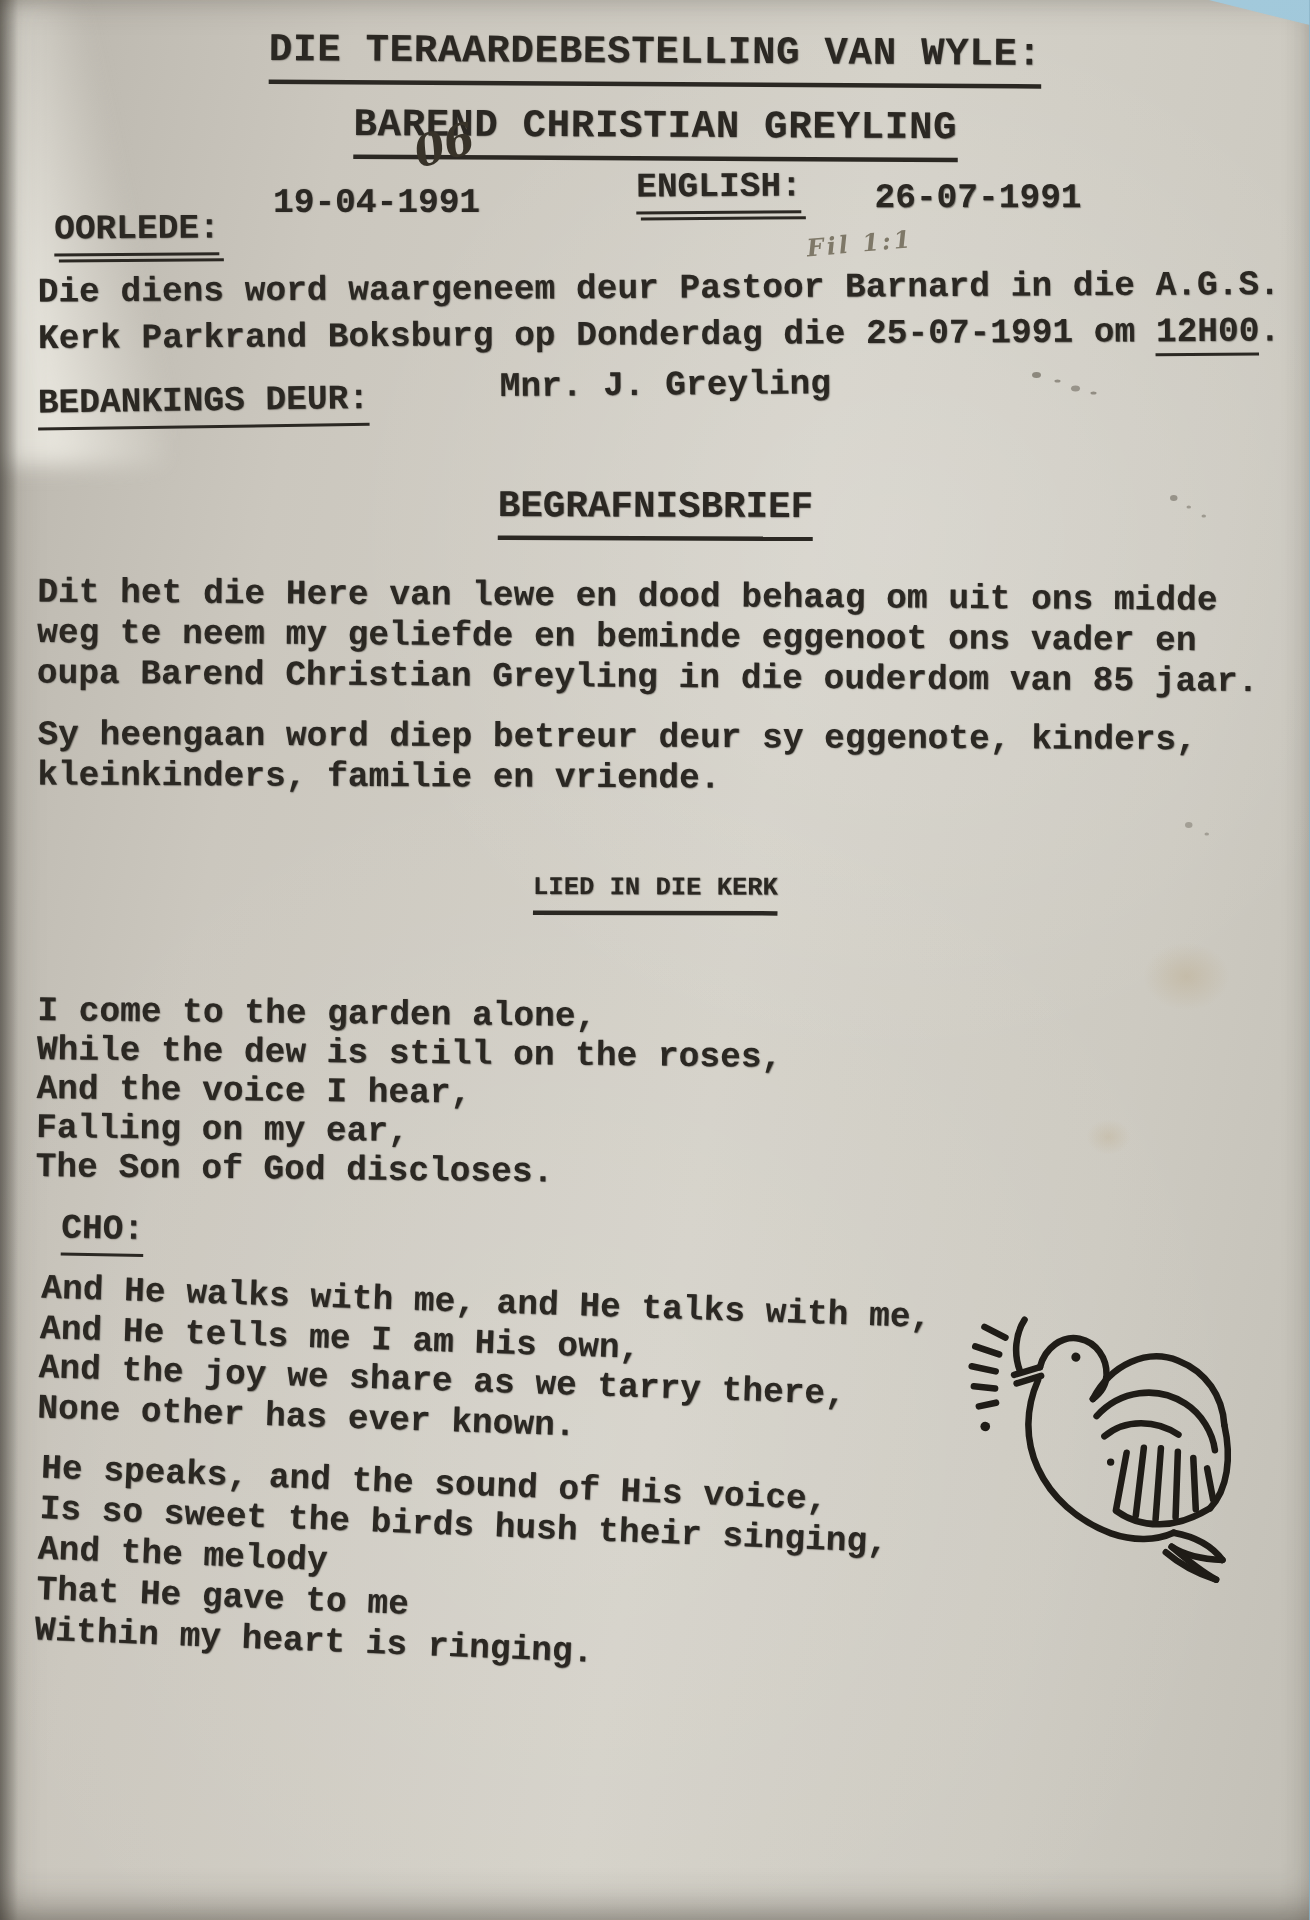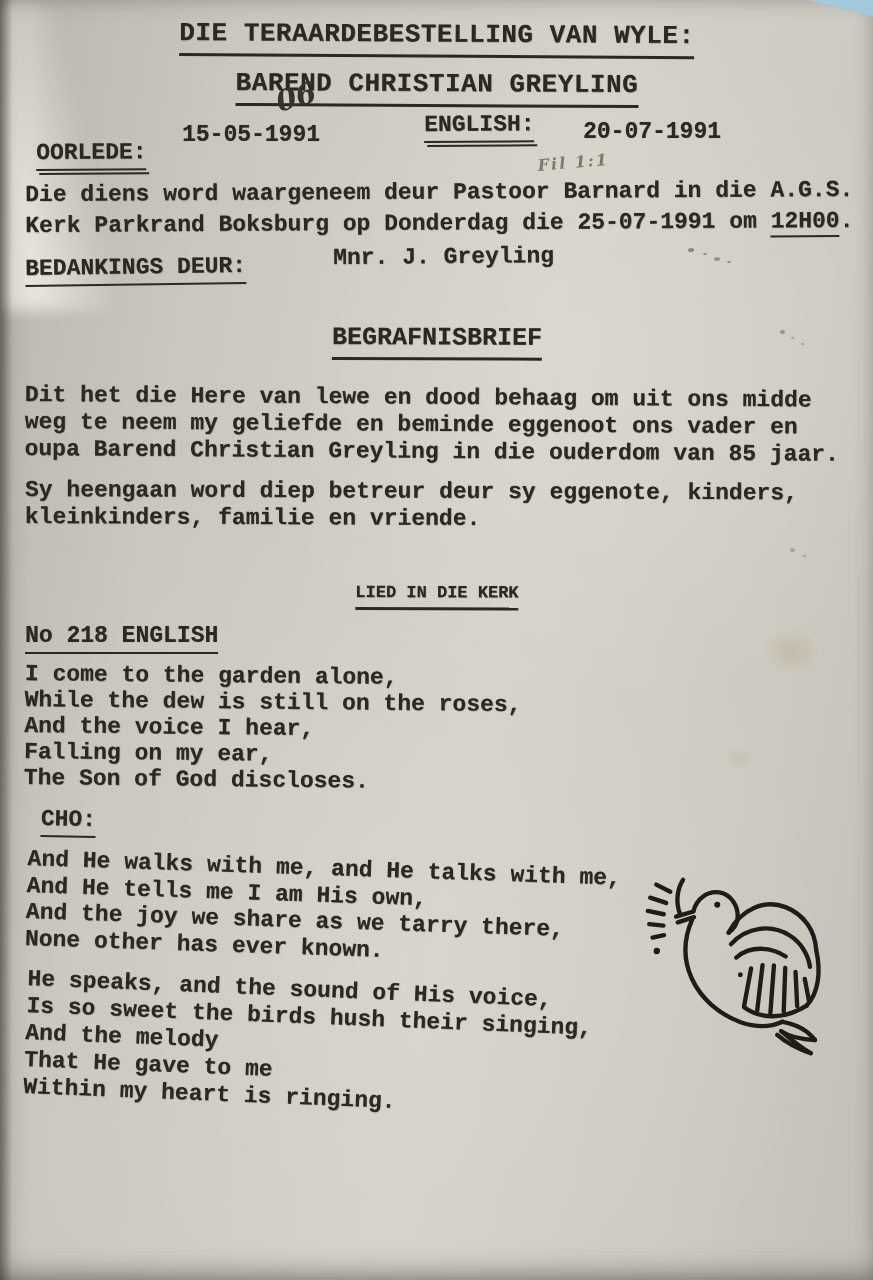--- a/index.html
+++ b/index.html
@@ -82,24 +82,24 @@
     <div class="stain st1"></div>
     <div class="stain st2"></div>
     <div class="smudge sm1"></div>
     <div class="smudge sm2"></div>
     <div class="smudge sm3"></div>
 
     <div class="txt center t1 ink"><span class="hu">DIE TERAARDEBESTELLING VAN WYLE:</span></div>
     <div class="txt center t2 ink"><span class="hu">BAREND CHRISTIAN GREYLING</span></div>
 
     <div class="txt born-label body-size ink"><span class="ldu">OORLEDE:</span></div>
-    <div class="txt born-date body-size ink">15-05-1991</div>
+    <div class="txt born-date body-size ink">19-04-1991</div>
     <div class="txt born-corr hand">06</div>
     <div class="txt died-label body-size ink"><span class="ldu">ENGLISH:</span></div>
-    <div class="txt died-date body-size ink">20-07-1991</div>
+    <div class="txt died-date body-size ink">26-07-1991</div>
     <div class="txt pencil">Fil 1:1</div>
 
     <div class="txt service body-size ink">
       <div>Die diens word waargeneem deur Pastoor Barnard in die A.G.S.</div>
       <div><span>Kerk Parkrand Boksburg op Donderdag die 25-07-1991 om </span><span class="tu">12H00</span><span>.</span></div>
     </div>
 
     <div class="txt thanks-label body-size ink"><span class="lu">BEDANKINGS DEUR:</span></div>
     <div class="txt thanks-name body-size ink">Mnr. J. Greyling</div>
 
@@ -108,21 +108,20 @@
       <div>Dit het die Here van lewe en dood behaag om uit ons midde</div>
       <div>weg te neem my geliefde en beminde eggenoot ons vader en</div>
       <div>oupa Barend Christian Greyling in die ouderdom van 85 jaar.</div>
     </div>
     <div class="txt para2 body-size ink">
       <div>Sy heengaan word diep betreur deur sy eggenote, kinders,</div>
       <div>kleinkinders, familie en vriende.</div>
     </div>
 
     <div class="txt center hymn-h ink"><span class="hu">LIED IN DIE KERK</span></div>
-    <div class="txt hymn-no body-size ink"><span class="lu">No 218 ENGLISH</span></div>
 
     <div class="txt verse1 body-size ink">
       <div>I come to the garden alone,</div>
       <div>While the dew is still on the roses,</div>
       <div>And the voice I hear,</div>
       <div>Falling on my ear,</div>
       <div>The Son of God discloses.</div>
     </div>
 
     <div class="txt cho body-size ink"><span class="lu">CHO:</span></div>

